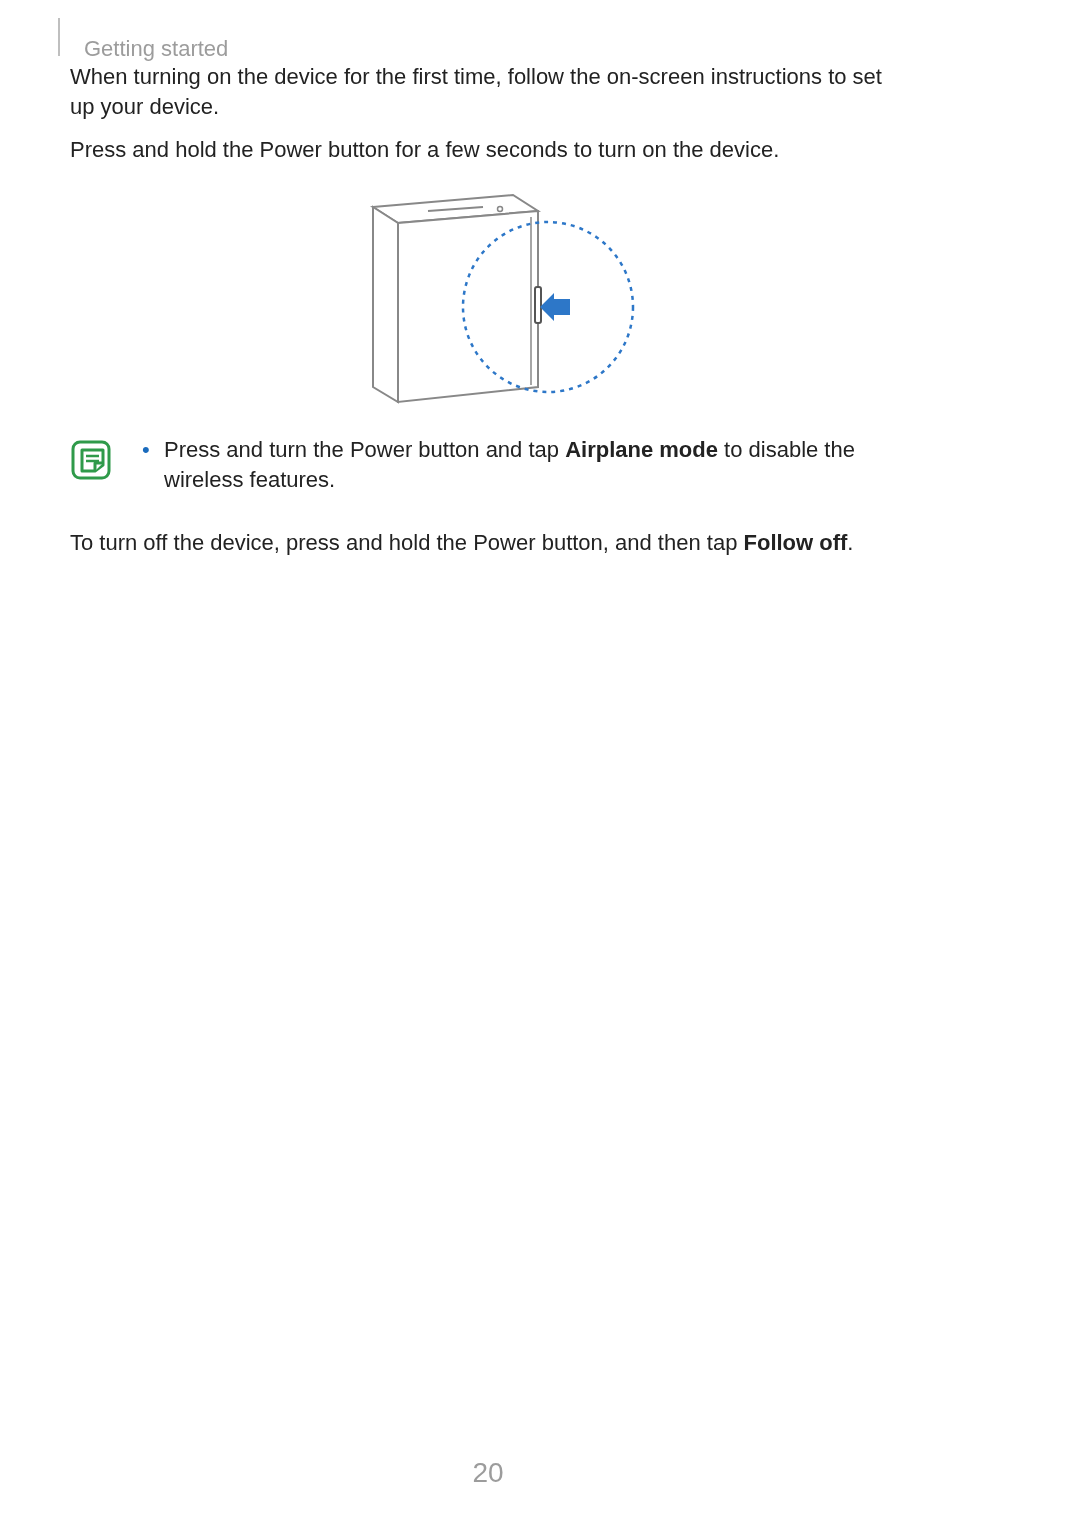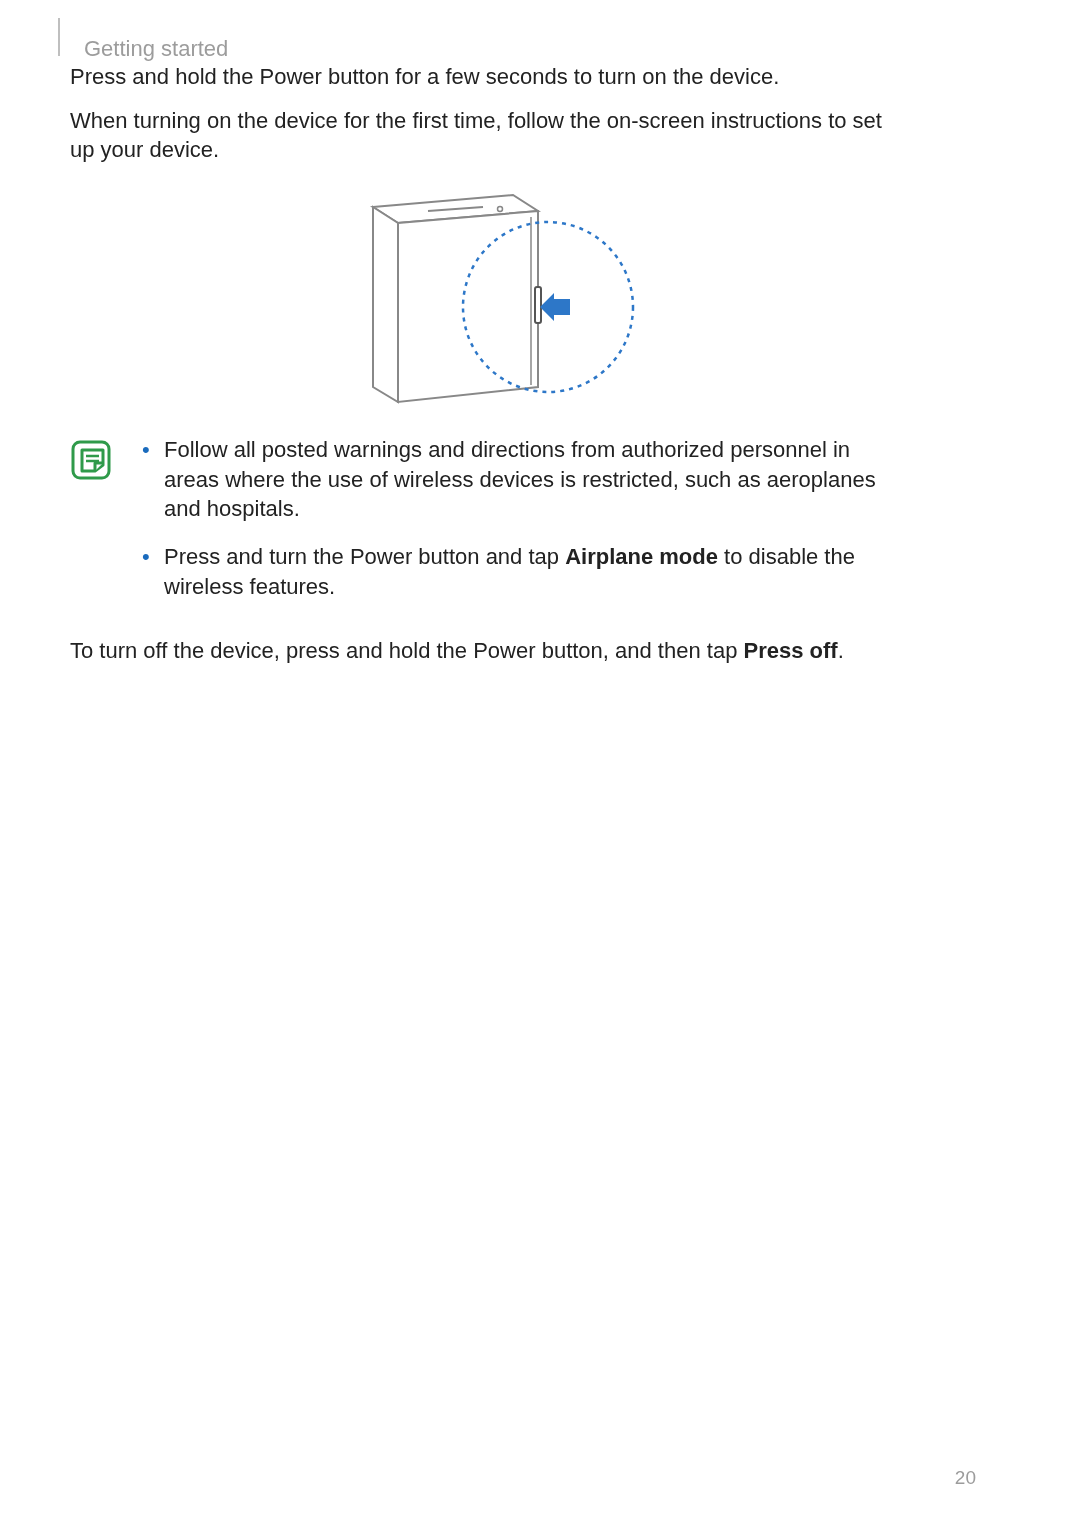--- a/index.html
+++ b/index.html
@@ -83,36 +83,36 @@
   }
   .strong {
     font-weight: 700;
     text-align: center;
   }
   .page-number {
     position: absolute;
     bottom: 38px;
     left: 0;
     width: 100%;
-    text-align: right;
-    font-size: 19px;
+    text-align: center;
+    font-size: 28px;
     color: #9c9c9c;
     margin-top: 9px;
   }
 </style>
 </head>
 <body>
 
 <div class="page">
   <div class="header-line"></div>
   <div class="breadcrumb">Getting started</div>
 
 
+  <p class="body-text">When turning on the device for the first time, follow the on-screen instructions to set up your device.</p>
   <p class="body-text">Press and hold the Power button for a few seconds to turn on the device.</p>
-  <p class="body-text">When turning on the device for the first time, follow the on-screen instructions to set up your device.</p>
 
   <div class="illustration-wrap">
     <svg width="300" height="220" viewBox="0 0 300 220">
 
       <polygon points="35,20 175,8 200,24 60,36" fill="#fff" stroke="#888" stroke-width="2"></polygon>
       <polygon points="35,20 60,36 60,215 35,200" fill="#fff" stroke="#888" stroke-width="2"></polygon>
       <polygon points="200,24 200,200 60,215 60,36" fill="#fff" stroke="#888" stroke-width="2"></polygon>
 
       <line x1="90" y1="24" x2="145" y2="20" stroke="#888" stroke-width="2"></line>
       <circle cx="162" cy="22" r="2.5" fill="none" stroke="#888" stroke-width="1.5"></circle>
@@ -132,26 +132,23 @@
       <svg width="42" height="42" viewBox="0 0 42 42">
         <rect x="3" y="3" width="36" height="36" rx="7" fill="none" stroke="#2f9a4a" stroke-width="3"></rect>
         <path d="M12 11 L33 11 L33 26 L25 32 L12 32 Z" fill="none" stroke="#2f9a4a" stroke-width="3" stroke-linejoin="round"></path>
         <path d="M25 32 L25 24 L33 24" fill="#fff" stroke="#2f9a4a" stroke-width="3" stroke-linejoin="round"></path>
         <line x1="16" y1="17" x2="29" y2="17" stroke="#2f9a4a" stroke-width="2.5"></line>
         <line x1="16" y1="22" x2="29" y2="22" stroke="#2f9a4a" stroke-width="2.5"></line>
       </svg>
     </span>
     <ul class="note-list">
       <li>
-        <span>Follow all posted warnings and directions from authorized personnel in areas where the use of wireless devices is restricted, such as aeroplanes and hospitals.</span>
-      </li>
-      <li>
         <span>Press and turn the Power button and tap </span><span class="strong">Airplane mode</span><span> to disable the wireless features.</span>
       </li>
     </ul>
   </div>
 
   <p class="body-text">
-    <span>To turn off the device, press and hold the Power button, and then tap </span><span class="strong">Press off</span><span>.</span>
+    <span>To turn off the device, press and hold the Power button, and then tap </span><span class="strong">Follow off</span><span>.</span>
   </p>
 
   <div class="page-number">20</div>
 </div>
 
 </body></html>

